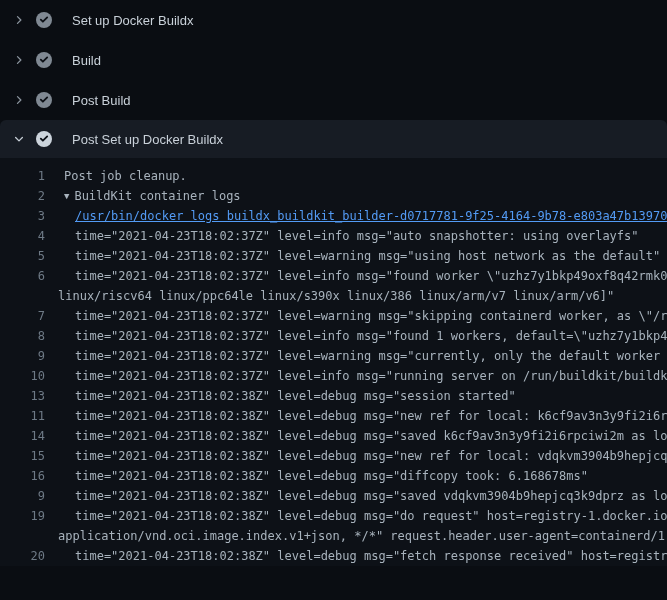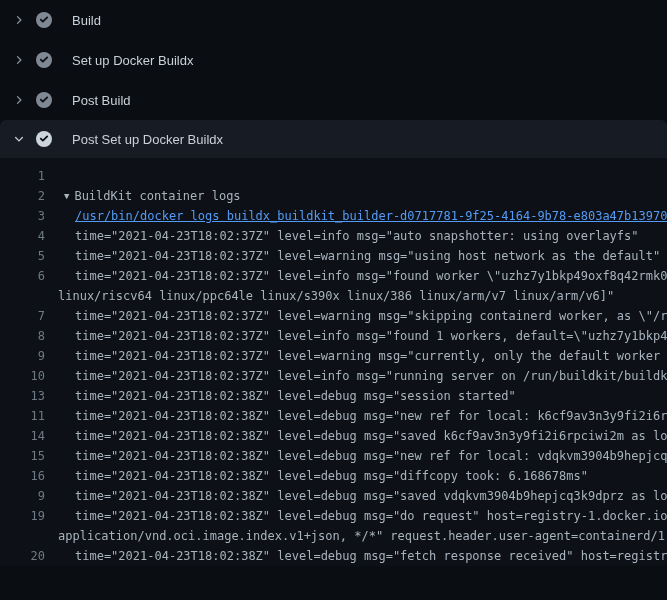--- a/index.html
+++ b/index.html
@@ -76,36 +76,36 @@
       <svg width="12" height="12" viewBox="0 0 16 16">
             <path d="M6 3.5 10.5 8 6 12.5" stroke="currentColor" stroke-width="1.7" fill="none" stroke-linecap="round" stroke-linejoin="round"></path>
           </svg>
     </span>
     <span class="circle">
       <svg width="16" height="16" viewBox="0 0 16 16">
             <circle cx="8" cy="8" r="8" fill="currentColor"></circle>
             <path d="M11.2 5.4 6.9 9.7 4.8 7.6" stroke="var(--check-dark)" stroke-width="1.8" fill="none" stroke-linecap="round" stroke-linejoin="round"></path>
           </svg>
     </span>
-    <span class="step-label">Build</span>
+    <span class="step-label">Set up Docker Buildx</span>
   </div>
 
   <div class="step-row">
     <span class="chev">
       <svg width="12" height="12" viewBox="0 0 16 16">
             <path d="M6 3.5 10.5 8 6 12.5" stroke="currentColor" stroke-width="1.7" fill="none" stroke-linecap="round" stroke-linejoin="round"></path>
           </svg>
     </span>
     <span class="circle">
       <svg width="16" height="16" viewBox="0 0 16 16">
             <circle cx="8" cy="8" r="8" fill="currentColor"></circle>
             <path d="M11.2 5.4 6.9 9.7 4.8 7.6" stroke="var(--check-dark)" stroke-width="1.8" fill="none" stroke-linecap="round" stroke-linejoin="round"></path>
           </svg>
     </span>
-    <span class="step-label">Set up Docker Buildx</span>
+    <span class="step-label">Build</span>
   </div>
 
   <div class="step-row">
     <span class="chev">
       <svg width="12" height="12" viewBox="0 0 16 16">
             <path d="M6 3.5 10.5 8 6 12.5" stroke="currentColor" stroke-width="1.7" fill="none" stroke-linecap="round" stroke-linejoin="round"></path>
           </svg>
     </span>
     <span class="circle">
       <svg width="16" height="16" viewBox="0 0 16 16">
@@ -128,20 +128,21 @@
         <svg width="16" height="16" viewBox="0 0 16 16">
             <circle cx="8" cy="8" r="8" fill="currentColor"></circle>
             <path d="M11.2 5.4 6.9 9.7 4.8 7.6" stroke="var(--check-dark)" stroke-width="1.8" fill="none" stroke-linecap="round" stroke-linejoin="round"></path>
           </svg>
       </span>
       <span class="step-label">Post Set up Docker Buildx</span>
     </div>
     <div class="log">
   <div class="log-row indent-base style-plain">
     <span class="log-num">1</span>
+    <span class="log-txt">Post job cleanup.</span>
   </div>
 
   <div class="log-row indent-base style-plain has-prefix">
     <span class="log-num">2</span>
     <span class="group-prefix">▼</span><span class="log-txt">BuildKit container logs</span>
   </div>
 
   <div class="log-row indent-group style-command">
     <span class="log-num">3</span>
     <span class="log-txt">/usr/bin/docker logs buildx_buildkit_builder-d0717781-9f25-4164-9b78-e803a47b13970</span>

